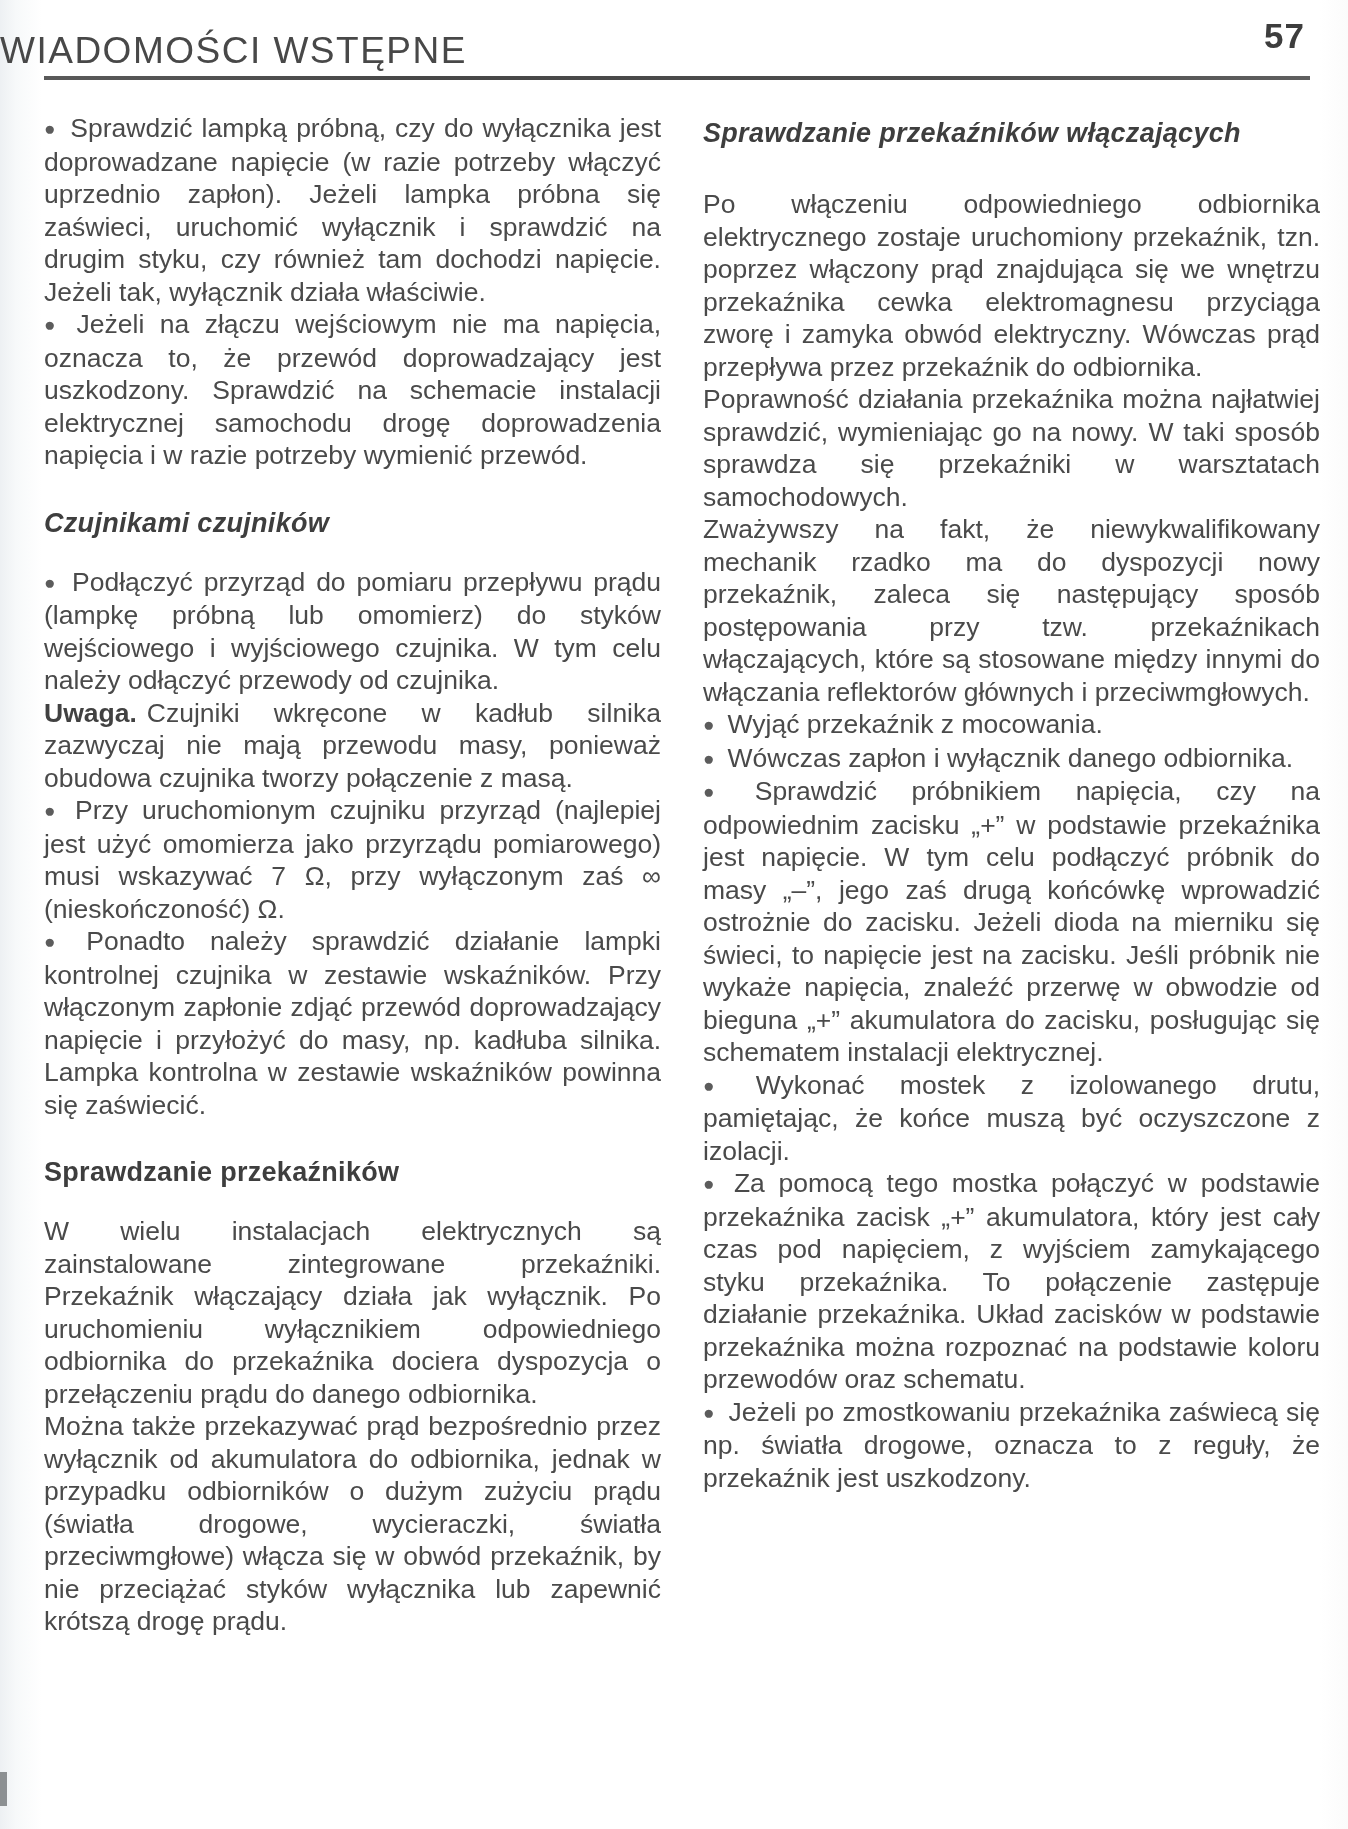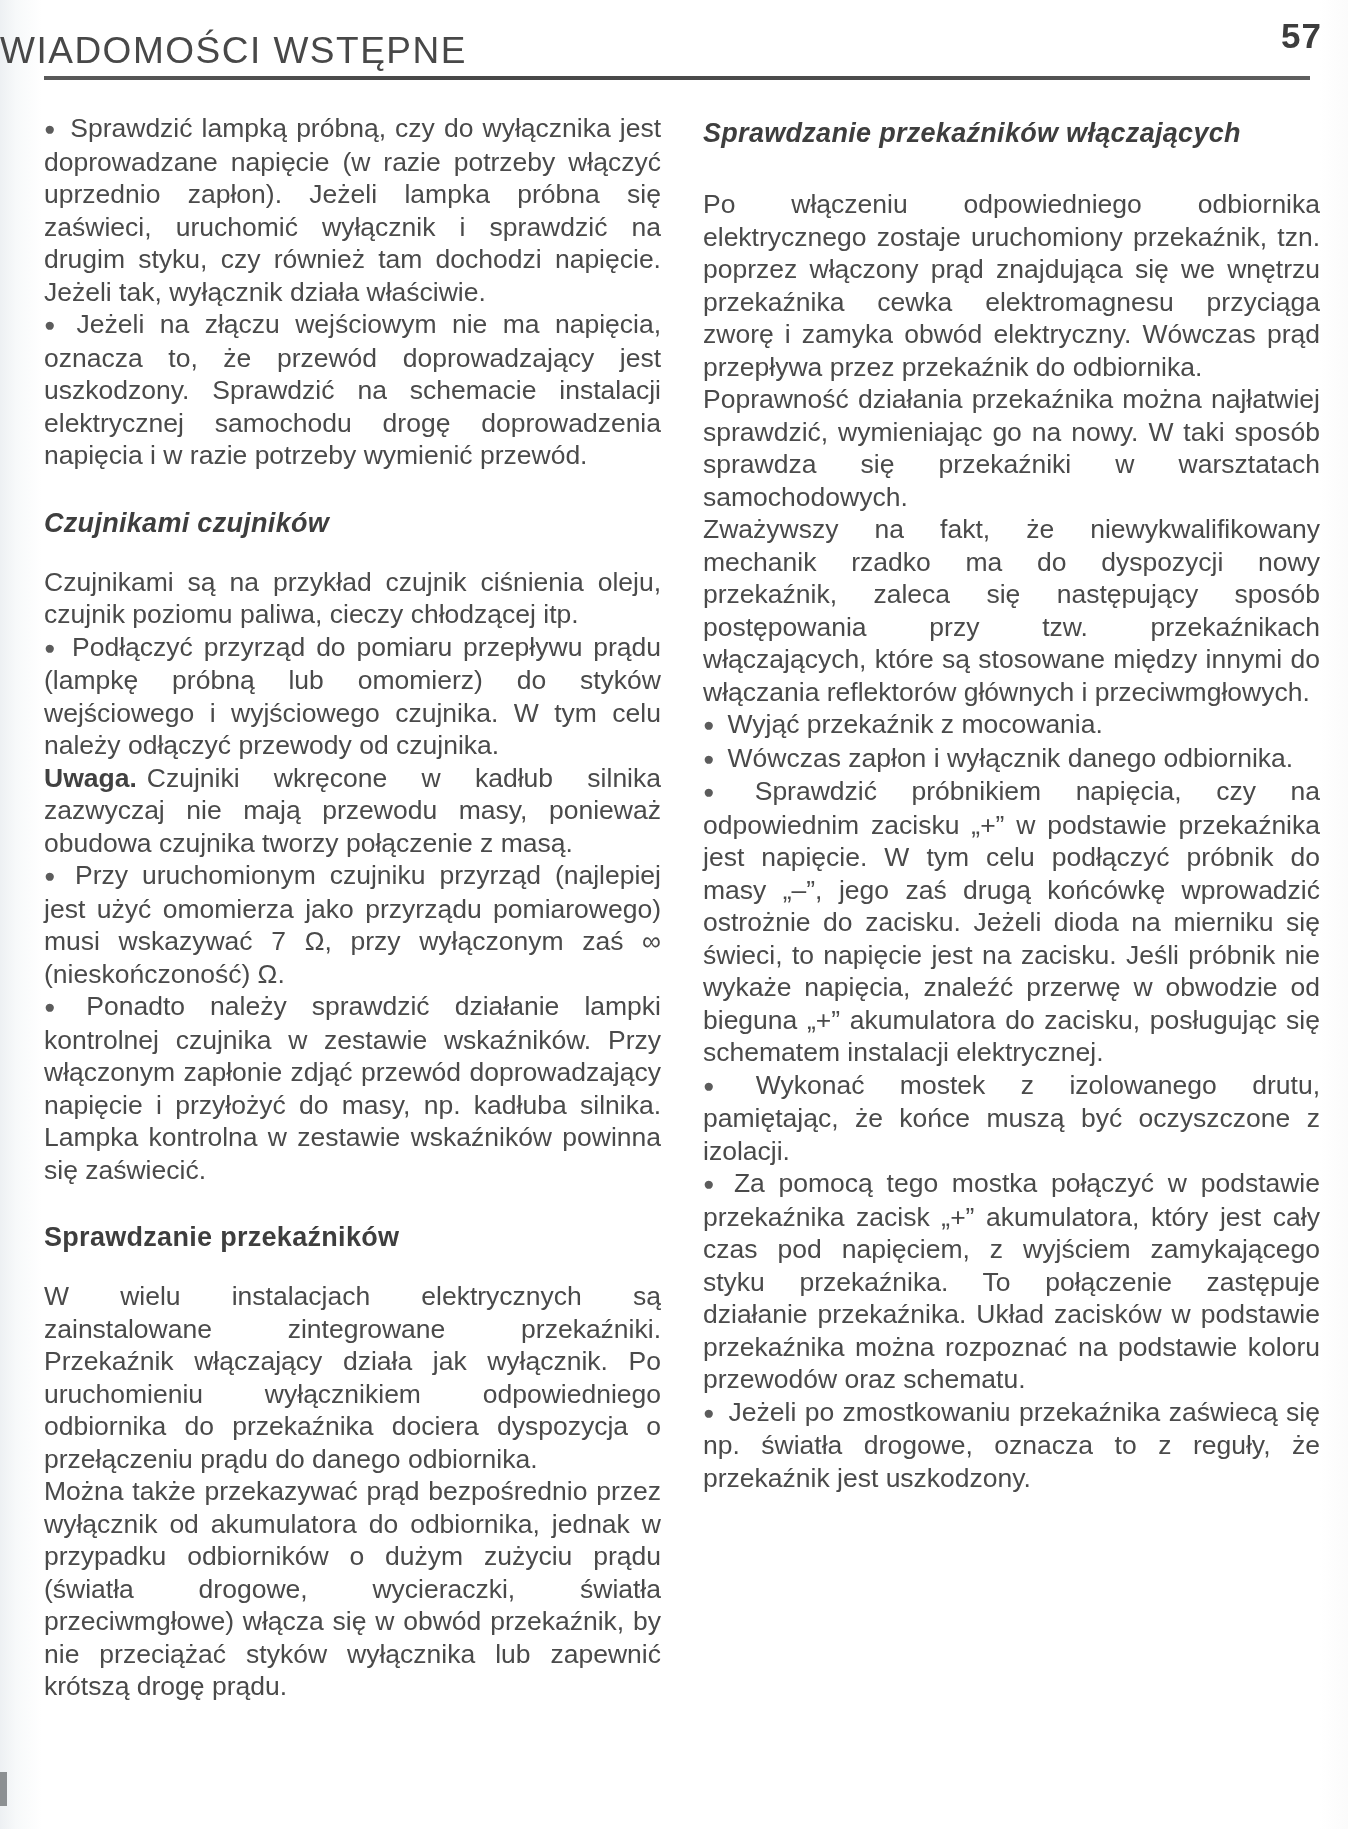--- a/index.html
+++ b/index.html
@@ -26,21 +26,21 @@
     right: 60px;
     text-align: left;
     font-size: 37px;
     letter-spacing: 1.5px;
     color: #484848;
     font-weight: 400;
   }
   .page-number {
     position: absolute;
     top: 16px;
-    right: 26px;
+    right: 43px;
     font-size: 35px;
     font-weight: 700;
     color: #3d3d3d;
     letter-spacing: 1px;
   }
   .header-rule {
     position: absolute;
     top: 76px;
     left: 44px;
     right: 38px;
@@ -103,21 +103,20 @@
   <div class="page-number">57</div>
   <div class="header-rule"></div>
   <div class="scan-artifact"></div>
 
   <div class="content">
 
     <div class="col col-left">
       <p class="blk"><span class="dot">●</span><span>Sprawdzić lampką próbną, czy do wyłącznika jest doprowadzane napięcie (w razie potrzeby włączyć uprzednio zapłon). Jeżeli lampka próbna się zaświeci, uruchomić wyłącznik i sprawdzić na drugim styku, czy również tam dochodzi napięcie. Jeżeli tak, wyłącznik działa właściwie.</span></p>
       <p class="blk"><span class="dot">●</span><span>Jeżeli na złączu wejściowym nie ma napięcia, oznacza to, że przewód doprowadzający jest uszkodzony. Sprawdzić na schemacie instalacji elektrycznej samochodu drogę doprowadzenia napięcia i w razie potrzeby wymienić przewód.</span></p>
       <h2 class="h-italic">Czujnikami czujników</h2>
-      <p class="blk">Czujnikami są na przykład czujnik ciśnienia oleju, czujnik poziomu paliwa, cieczy chłodzącej itp.</p>
       <p class="blk"><span class="dot">●</span><span>Podłączyć przyrząd do pomiaru przepływu prądu (lampkę próbną lub omomierz) do styków wejściowego i wyjściowego czujnika. W tym celu należy odłączyć przewody od czujnika.</span></p>
       <p class="blk"><b class="lead">Uwaga.</b><span>Czujniki wkręcone w kadłub silnika zazwyczaj nie mają przewodu masy, ponieważ obudowa czujnika tworzy połączenie z masą.</span></p>
       <p class="blk"><span class="dot">●</span><span>Przy uruchomionym czujniku przyrząd (najlepiej jest użyć omomierza jako przyrządu pomiarowego) musi wskazywać 7 Ω, przy wyłączonym zaś ∞ (nieskończoność) Ω.</span></p>
       <p class="blk"><span class="dot">●</span><span>Ponadto należy sprawdzić działanie lampki kontrolnej czujnika w zestawie wskaźników. Przy włączonym zapłonie zdjąć przewód doprowadzający napięcie i przyłożyć do masy, np. kadłuba silnika. Lampka kontrolna w zestawie wskaźników powinna się zaświecić.</span></p>
       <h2>Sprawdzanie przekaźników</h2>
       <p class="blk">W wielu instalacjach elektrycznych są zainstalowane zintegrowane przekaźniki. Przekaźnik włączający działa jak wyłącznik. Po uruchomieniu wyłącznikiem odpowiedniego odbiornika do przekaźnika dociera dyspozycja o przełączeniu prądu do danego odbiornika.</p>
       <p class="blk">Można także przekazywać prąd bezpośrednio przez wyłącznik od akumulatora do odbiornika, jednak w przypadku odbiorników o dużym zużyciu prądu (światła drogowe, wycieraczki, światła przeciwmgłowe) włącza się w obwód przekaźnik, by nie przeciążać styków wyłącznika lub zapewnić krótszą drogę prądu.</p>
     </div>
 
     <div class="col col-right">

